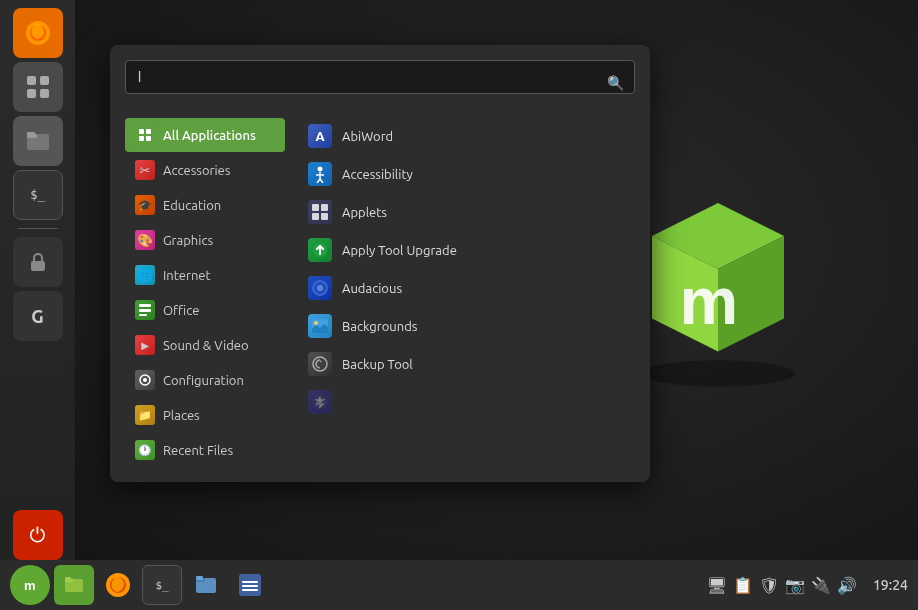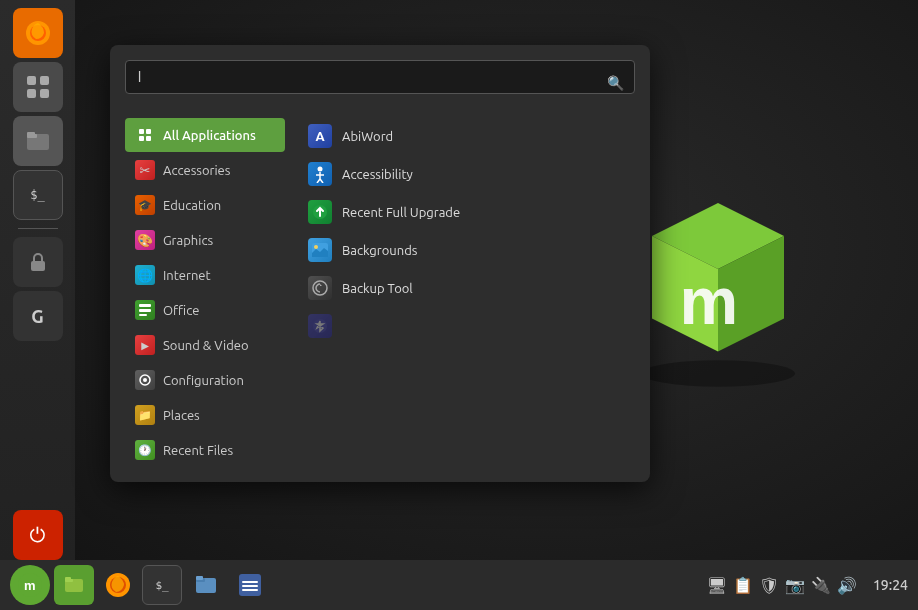--- a/index.html
+++ b/index.html
@@ -433,32 +433,53 @@
                   <line x1="5" y1="10" x2="13" y2="10" stroke="white" stroke-width="1.5"></line>
                   <line x1="9" y1="14" x2="6" y2="18" stroke="white" stroke-width="1.5"></line>
                   <line x1="9" y1="14" x2="12" y2="18" stroke="white" stroke-width="1.5"></line>
                 </svg>
             </div>
             <span>Accessibility</span>
           </div>
 
 
 
+          <div class="app-item">
+            <div class="app-icon applets-icon">
+              <svg width="18" height="18" viewBox="0 0 18 18">
+                  <rect x="1" y="1" width="7" height="7" rx="1" fill="white" opacity="0.8"></rect>
+                  <rect x="10" y="1" width="7" height="7" rx="1" fill="white" opacity="0.8"></rect>
+                  <rect x="1" y="10" width="7" height="7" rx="1" fill="white" opacity="0.8"></rect>
+                  <rect x="10" y="10" width="7" height="7" rx="1" fill="white" opacity="0.8"></rect>
+                </svg>
+            </div>
+            <span>Applets</span>
+          </div>
 
           <div class="app-item">
             <div class="app-icon upgrade-icon">
               <svg width="18" height="18" viewBox="0 0 18 18">
                   <circle cx="9" cy="9" r="7" fill="#20a040"></circle>
                   <path d="M9 5 L9 13 M6 8 L9 5 L12 8" stroke="white" stroke-width="2" fill="none" stroke-linecap="round"></path>
                 </svg>
             </div>
-            <span>Recent Full Upgrade</span>
-          </div>
-
-
+            <span>Apply Tool Upgrade</span>
+          </div>
+
+
+          <div class="app-item">
+            <div class="app-icon audacious-icon">
+              <svg width="18" height="18" viewBox="0 0 18 18">
+                  <circle cx="9" cy="9" r="7" fill="#2050c0"></circle>
+                  <circle cx="9" cy="9" r="3" fill="white" opacity="0.3"></circle>
+                  <circle cx="9" cy="9" r="7" stroke="#4070e0" stroke-width="1.5" fill="none"></circle>
+                </svg>
+            </div>
+            <span>Audacious</span>
+          </div>
 
           <div class="app-item">
             <div class="app-icon backgrounds-icon">
               <svg width="18" height="18" viewBox="0 0 18 18">
                   <rect x="1" y="2" width="16" height="14" rx="2" fill="#40a0e0"></rect>
                   <path d="M1 12 L5 8 L9 11 L13 7 L17 10 L17 16 L1 16Z" fill="#2080c0"></path>
                   <circle cx="5" cy="6" r="2" fill="#f0d060"></circle>
                 </svg>
             </div>
             <span>Backgrounds</span>

